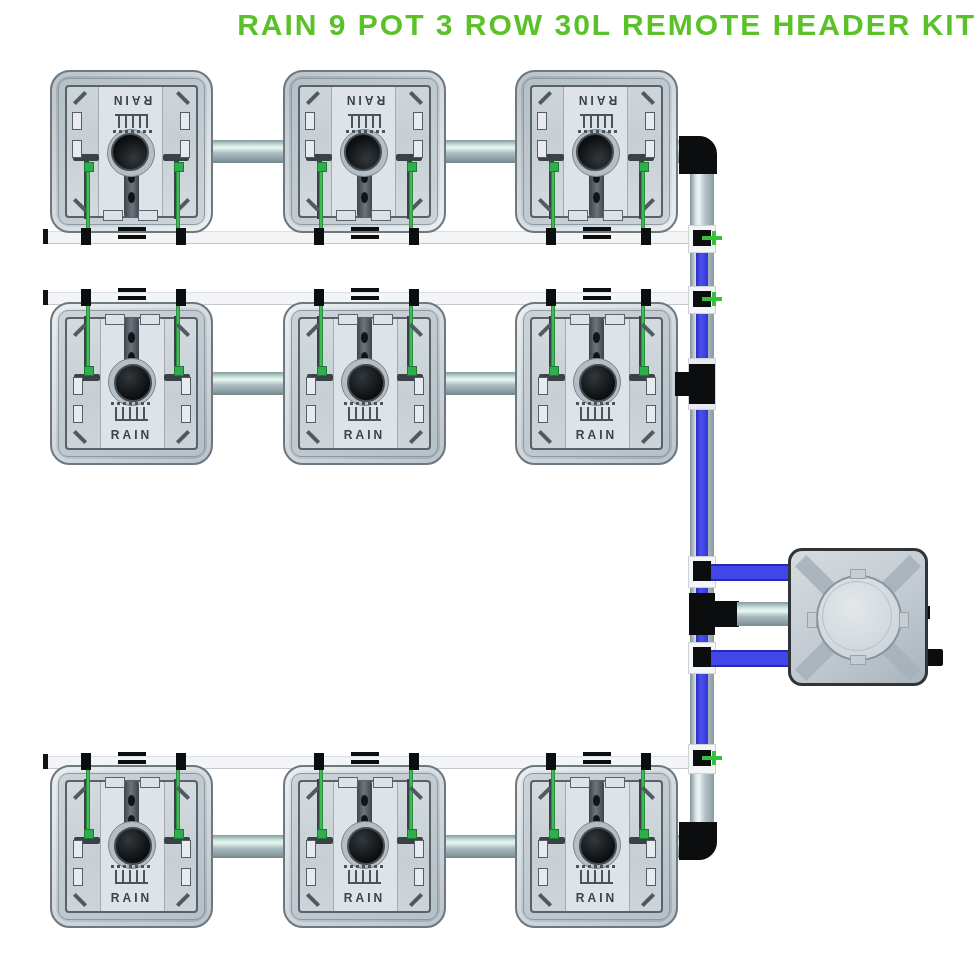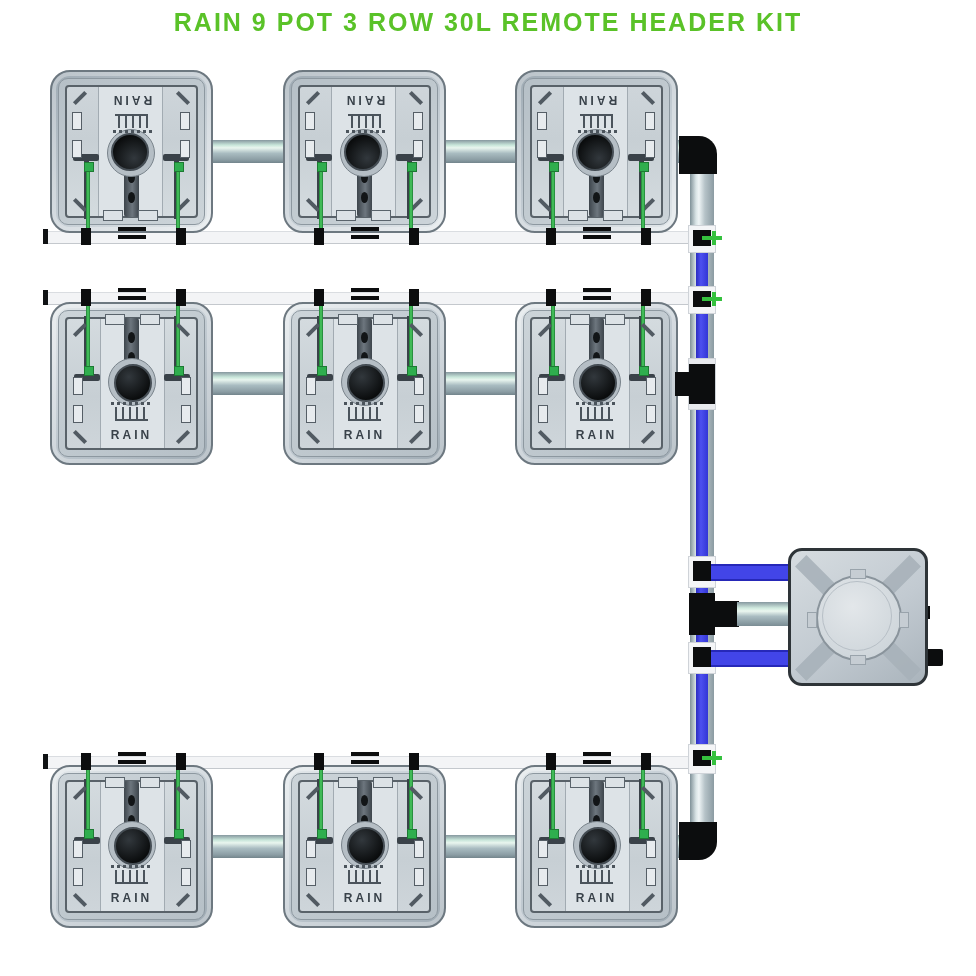--- a/index.html
+++ b/index.html
@@ -1,21 +1,21 @@
 <!DOCTYPE html>
 <html><head>
 <meta charset="utf-8">
 <style>
   html,body{margin:0;padding:0;background:#ffffff;}
   .canvas{position:relative;width:976px;height:976px;background:#ffffff;overflow:hidden;
           font-family:"Liberation Sans", sans-serif;}
 
   
-  .title{position:absolute;left:0;top:8px;width:976px;text-align:center;
-         font-size:25px;font-weight:700;letter-spacing:2px;color:#5ac228;}
+  .title{position:absolute;left:0;top:8px;width:976px;text-align:right;
+         font-size:30px;font-weight:700;letter-spacing:2px;color:#5ac228;}
 
   
   .feed-pipe{position:absolute;height:23px;z-index:2;
     background:linear-gradient(180deg,#86989f 0%,#c8e6da 22%,#e9f6ef 34%,#a9bcc1 58%,#8b9da4 86%,#73858c 100%);}
   .drain-pipe{position:absolute;height:11px;background:#f3f4f6;z-index:1;
     border-top:1px solid #dadde1;border-bottom:1px solid #c4c8cd;}
   .drain-cap{position:absolute;width:5px;height:15px;background:#101214;z-index:2;}
   .port-tab{position:absolute;width:10px;height:17px;background:#0c0d0e;z-index:3;}
   .dash-mark{position:absolute;width:28px;height:4px;background:#0c0d0e;z-index:3;}
   .tube{position:absolute;width:4px;z-index:2;

